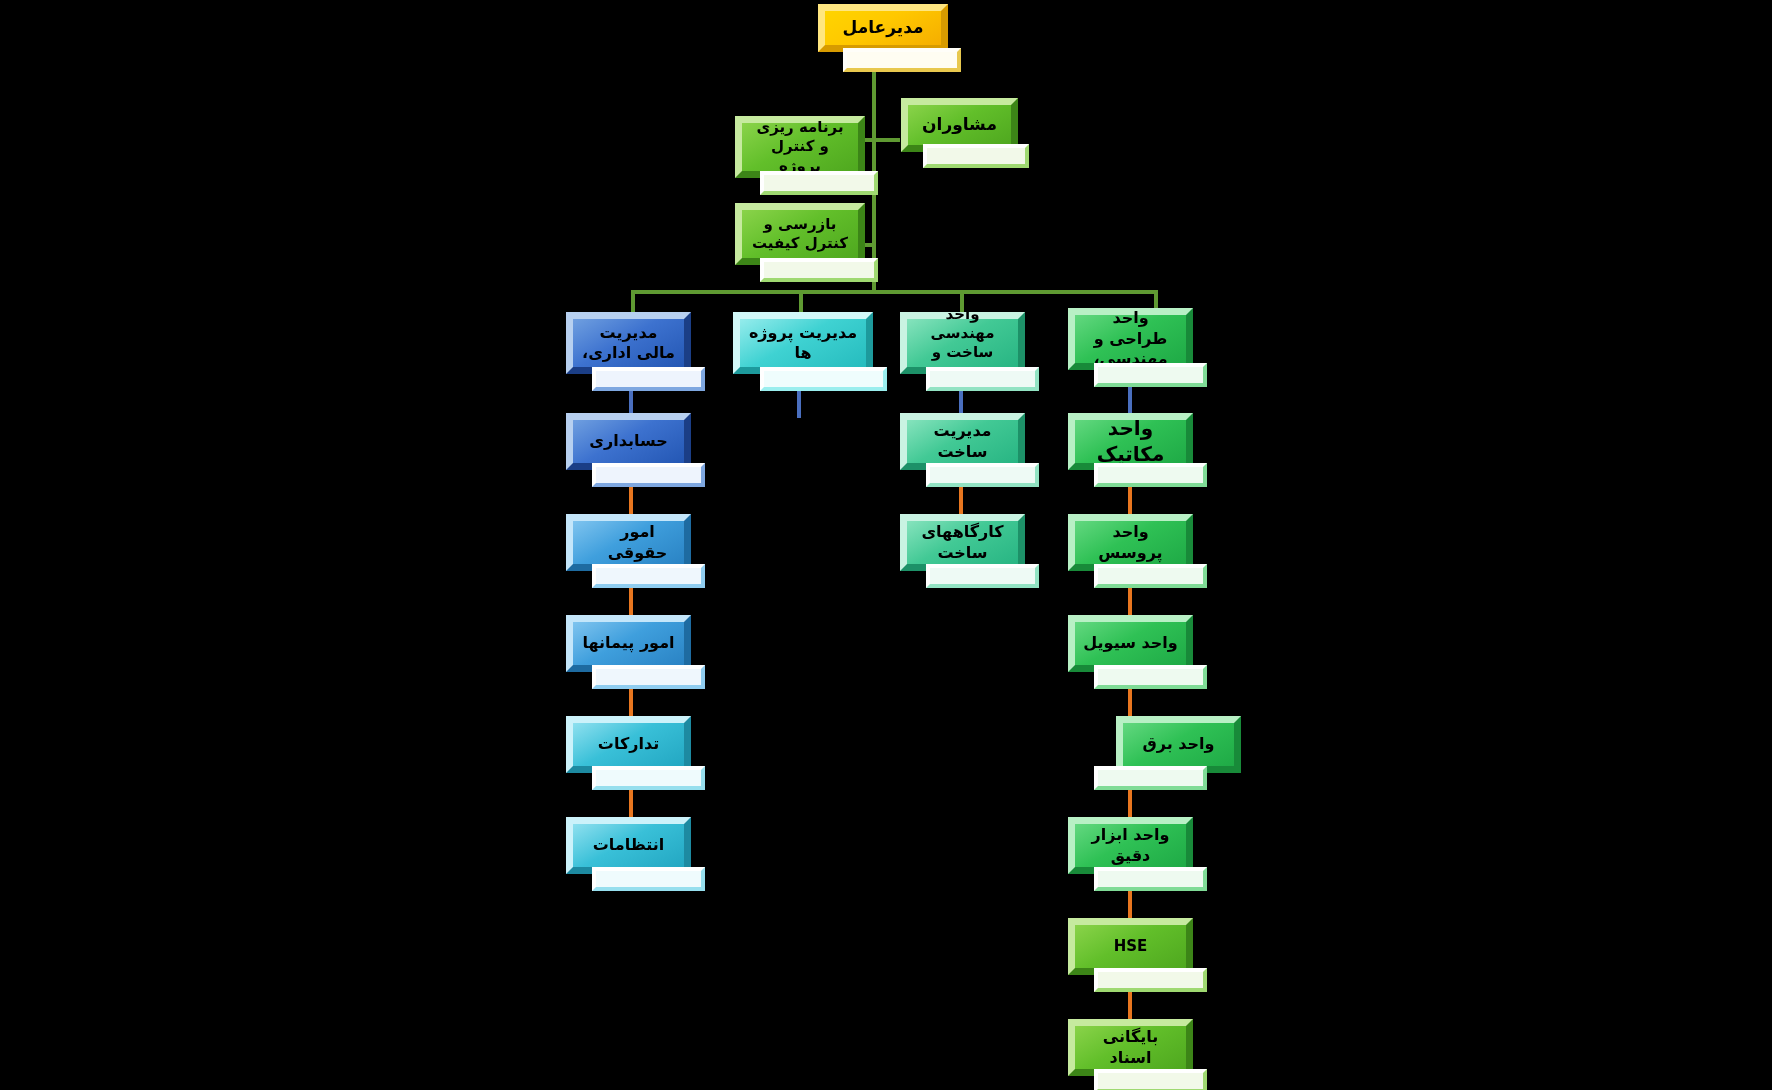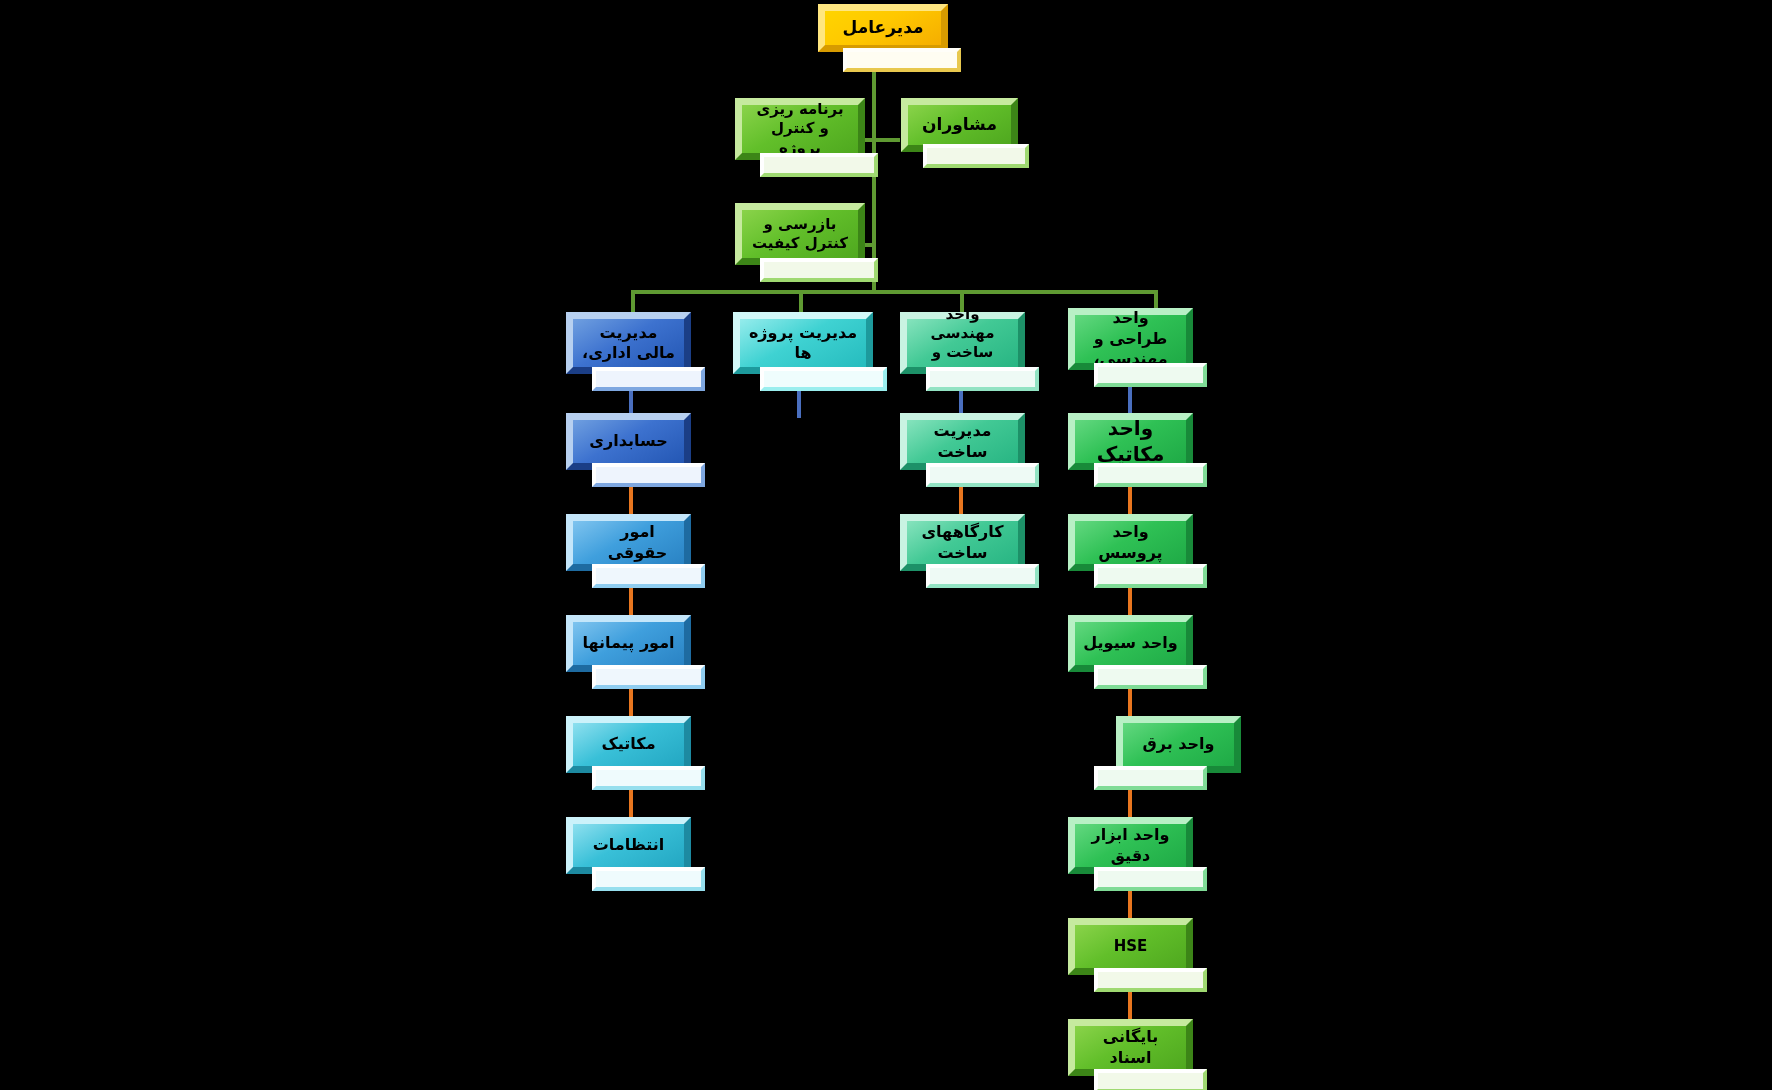--- a/index.html
+++ b/index.html
@@ -134,21 +134,21 @@
   <div class="conn v orange" style="left:1128px;top:879px;height:44px;"></div>
   <div class="conn v orange" style="left:1128px;top:980px;height:44px;"></div>
 
   <div class="node t-gold" style="left:818px;top:4px;width:130px;height:62px;">
     <div class="plate" style="width:130px;height:48px;font-size:17px;">
       <span>مدیرعامل</span>
     </div>
     <div class="caption" style="left:25px;top:44px;width:118px;height:24px;"></div>
   </div>
 
-  <div class="node t-lime" style="left:735px;top:98px;width:138px;height:62px;">
+  <div class="node t-lime" style="left:735px;top:116px;width:138px;height:62px;">
     <div class="plate" style="width:130px;height:62px;font-size:15px;">
       <span>برنامه ریزی و کنترل پروژه</span>
     </div>
     <div class="caption" style="left:25px;top:55px;width:118px;height:24px;"></div>
   </div>
 
   <div class="node t-lime" style="left:901px;top:98px;width:117px;height:54px;">
     <div class="plate" style="width:117px;height:54px;font-size:17px;">
       <span>مشاوران</span>
     </div>
@@ -185,21 +185,21 @@
 
   <div class="node t-blue2" style="left:566px;top:615px;width:125px;height:57px;">
     <div class="plate" style="width:125px;height:57px;font-size:16px;">
       <span>امور پیمانها</span>
     </div>
     <div class="caption" style="left:26px;top:50px;width:113px;height:24px;"></div>
   </div>
 
   <div class="node t-cyan" style="left:566px;top:716px;width:125px;height:57px;">
     <div class="plate" style="width:125px;height:57px;font-size:16px;">
-      <span>مکاتیک</span>
+      <span>تدارکات</span>
     </div>
     <div class="caption" style="left:26px;top:50px;width:113px;height:24px;"></div>
   </div>
 
   <div class="node t-cyan" style="left:566px;top:817px;width:125px;height:57px;">
     <div class="plate" style="width:125px;height:57px;font-size:16px;">
       <span>انتظامات</span>
     </div>
     <div class="caption" style="left:26px;top:50px;width:113px;height:24px;"></div>
   </div>

